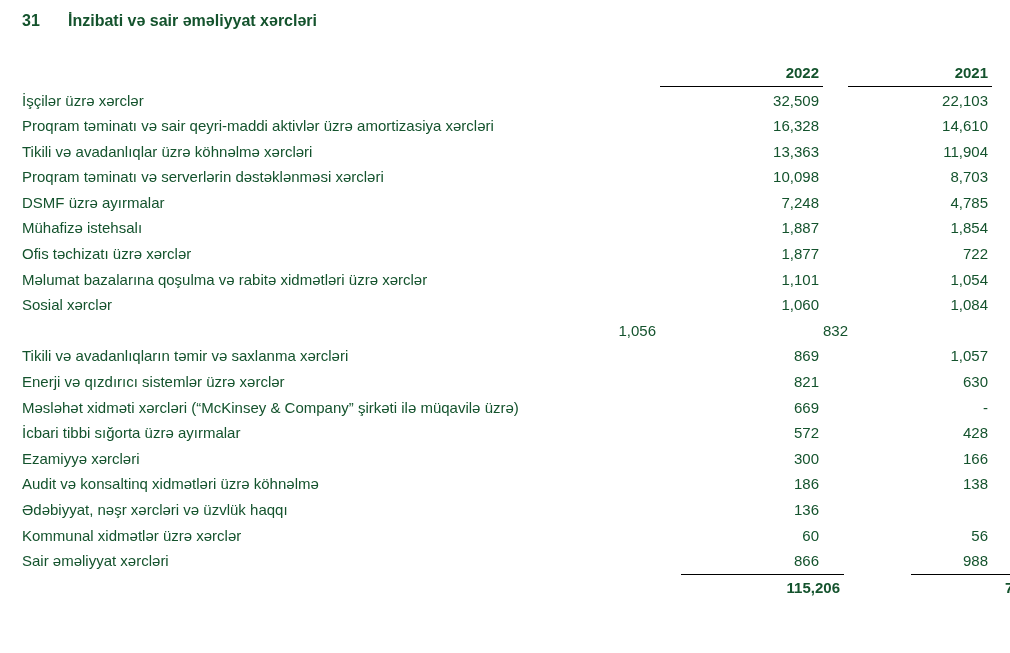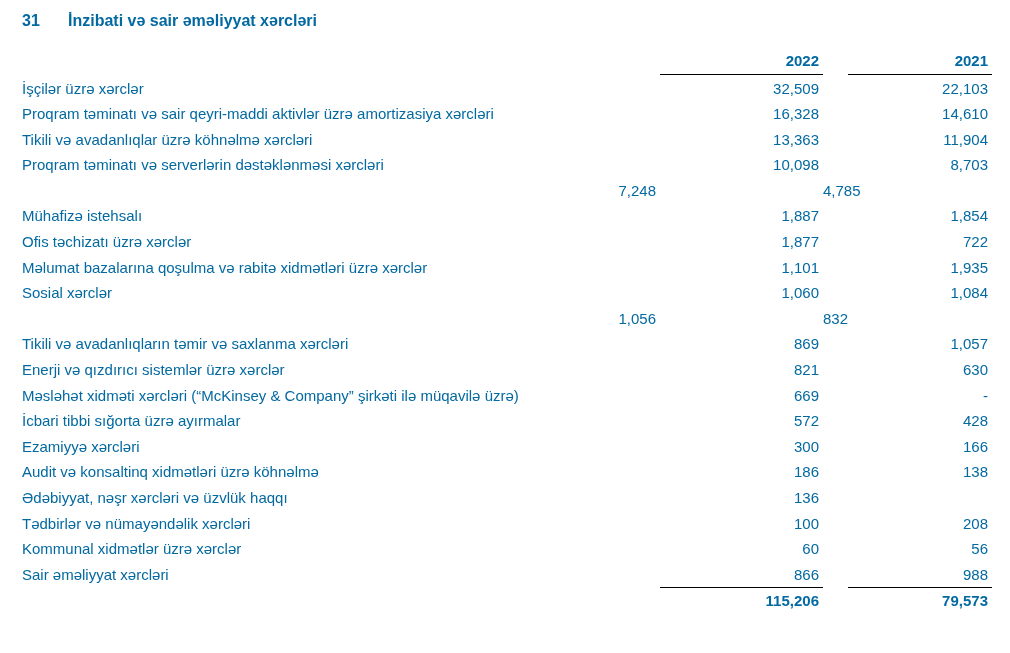--- a/index.html
+++ b/index.html
@@ -3,35 +3,35 @@
 <meta charset="utf-8">
 <style>
   html, body { margin: 0; padding: 0; background: #ffffff; }
   .page {
     position: relative;
     width: 1010px;
     height: 653px;
     box-sizing: border-box;
     padding: 11px 18px 0 22px;
     background: #ffffff;
-    color: #0369a1;
+    color: #14532d;
     font-family: "Liberation Sans", sans-serif;
     overflow: hidden;
   }
   .section-title {
     display: flex;
     align-items: flex-start;
     font-weight: bold;
     font-size: 16px;
     line-height: 20px;
   }
   .section-number { width: 46px; flex: none; }
   .section-heading { white-space: nowrap; }
 
-  .table { margin-top: 17px; }
+  .table { margin-top: 29px; }
   .row {
     display: grid;
     grid-template-columns: 638px 163px 25px 144px;
   }
   .cell { box-sizing: border-box; }
   .label-cell {
     text-align: left;
     white-space: nowrap;
     overflow: visible;
     font-size: 15px;
@@ -43,21 +43,21 @@
     white-space: nowrap;
   }
   .header-row { height: 24px; }
   .header-row .num-cell {
     font-weight: bold;
     line-height: 26px;
     border-bottom: 1.5px solid #000000;
   }
   .rows-container { padding-top: 3.5px; }
   .data-row { height: 25.6px; line-height: 25.6px; }
-  .total-row { height: 27px; line-height: 26px; font-weight: bold; }
+  .total-row { height: 27px; line-height: 26px; font-weight: bold; gap: 21px; }
   .total-row .num-cell { border-top: 1.5px solid #000000; }
 </style>
 </head>
 <body>
 
 <div class="page">
 
   <div class="section-title">
     <span class="section-number">31</span>
     <span class="section-heading">İnzibati və sair əməliyyat xərcləri</span>
@@ -91,41 +91,42 @@
     <div class="cell"></div>
     <div class="cell num-cell">11,904</div>
   </div>
         <div class="row data-row">
     <div class="cell label-cell">Proqram təminatı və serverlərin dəstəklənməsi xərcləri</div>
     <div class="cell num-cell">10,098</div>
     <div class="cell"></div>
     <div class="cell num-cell">8,703</div>
   </div>
         <div class="row data-row">
+    <div class="cell label-cell">DSMF üzrə ayırmalar</div>
     <div class="cell num-cell">7,248</div>
     <div class="cell"></div>
     <div class="cell num-cell">4,785</div>
   </div>
         <div class="row data-row">
     <div class="cell label-cell">Mühafizə istehsalı</div>
     <div class="cell num-cell">1,887</div>
     <div class="cell"></div>
     <div class="cell num-cell">1,854</div>
   </div>
         <div class="row data-row">
     <div class="cell label-cell">Ofis təchizatı üzrə xərclər</div>
     <div class="cell num-cell">1,877</div>
     <div class="cell"></div>
     <div class="cell num-cell">722</div>
   </div>
         <div class="row data-row">
     <div class="cell label-cell">Məlumat bazalarına qoşulma və rabitə xidmətləri üzrə xərclər</div>
     <div class="cell num-cell">1,101</div>
     <div class="cell"></div>
-    <div class="cell num-cell">1,935</div>
+    <div class="cell num-cell">1,054</div>
   </div>
         <div class="row data-row">
     <div class="cell label-cell">Sosial xərclər</div>
     <div class="cell num-cell">1,060</div>
     <div class="cell"></div>
     <div class="cell num-cell">1,084</div>
   </div>
         <div class="row data-row">
     <div class="cell num-cell">1,056</div>
     <div class="cell"></div>
@@ -164,26 +165,20 @@
         <div class="row data-row">
     <div class="cell label-cell">Audit və konsaltinq xidmətləri üzrə köhnəlmə</div>
     <div class="cell num-cell">186</div>
     <div class="cell"></div>
     <div class="cell num-cell">138</div>
   </div>
         <div class="row data-row">
     <div class="cell label-cell">Ədəbiyyat, nəşr xərcləri və üzvlük haqqı</div>
     <div class="cell num-cell">136</div>
     <div class="cell"></div>
-  </div>
-        <div class="row data-row">
-    <div class="cell label-cell">Tədbirlər və nümayəndəlik xərcləri</div>
-    <div class="cell num-cell">100</div>
-    <div class="cell"></div>
-    <div class="cell num-cell">208</div>
   </div>
         <div class="row data-row">
     <div class="cell label-cell">Kommunal xidmətlər üzrə xərclər</div>
     <div class="cell num-cell">60</div>
     <div class="cell"></div>
     <div class="cell num-cell">56</div>
   </div>
         <div class="row data-row">
     <div class="cell label-cell">Sair əməliyyat xərcləri</div>
     <div class="cell num-cell">866</div>

